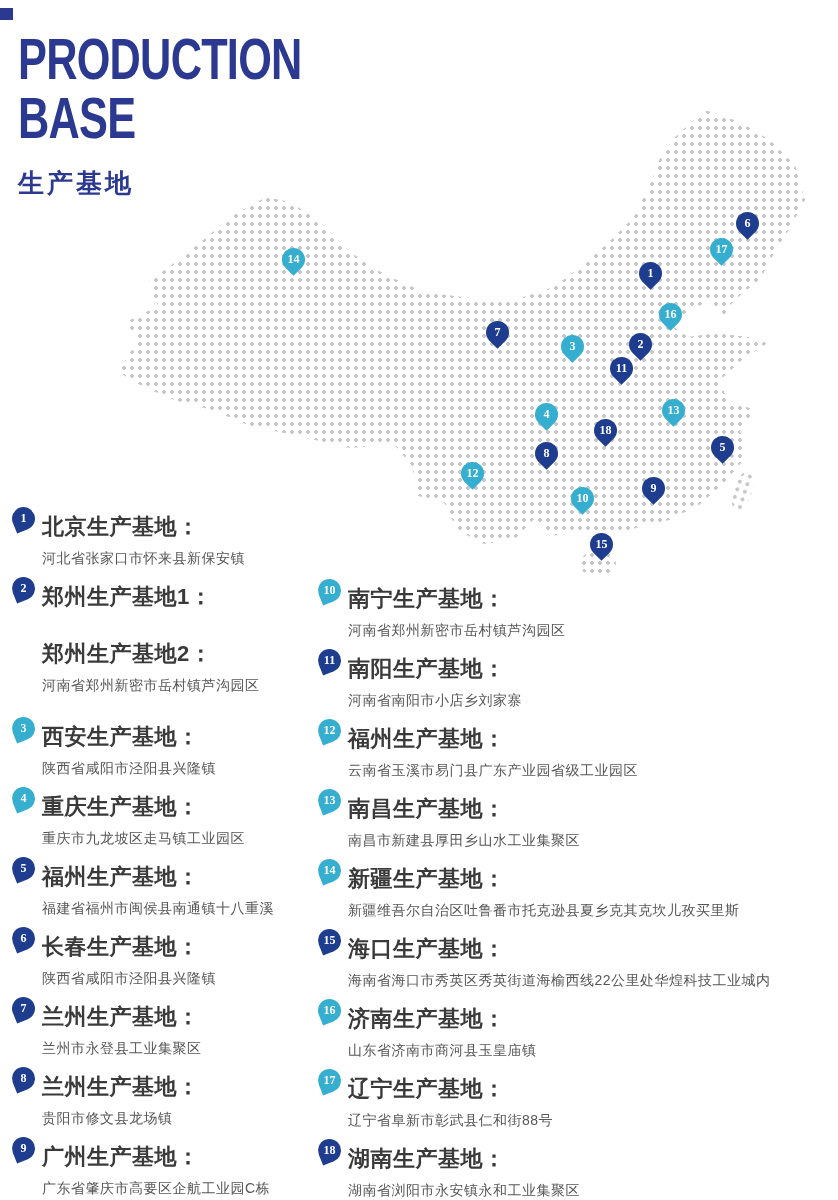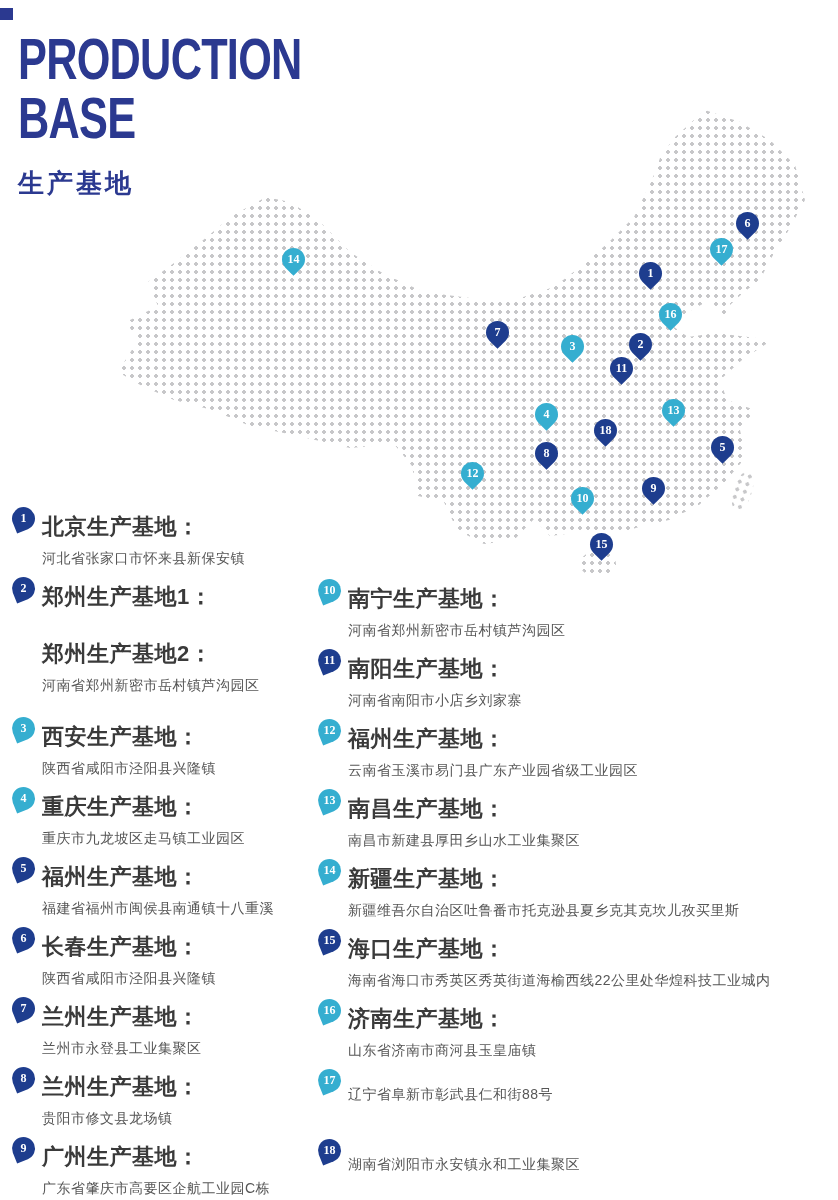--- a/index.html
+++ b/index.html
@@ -262,21 +262,23 @@
       <span class="list-pin cyan">
         <i class="pin-num">16</i>
       </span>
       <div class="base-title">济南生产基地：</div>
       <div class="base-addr">山东省济南市商河县玉皇庙镇</div>
     </div>
     <div class="base-row" style="top: 1076px;">
       <span class="list-pin cyan">
         <i class="pin-num">17</i>
       </span>
+      <div class="base-title">辽宁生产基地：</div>
       <div class="base-addr">辽宁省阜新市彰武县仁和街88号</div>
     </div>
     <div class="base-row" style="top: 1146px;">
       <span class="list-pin dark">
         <i class="pin-num">18</i>
       </span>
+      <div class="base-title">湖南生产基地：</div>
       <div class="base-addr">湖南省浏阳市永安镇永和工业集聚区</div>
     </div>
   </section>
 
 </body></html>

